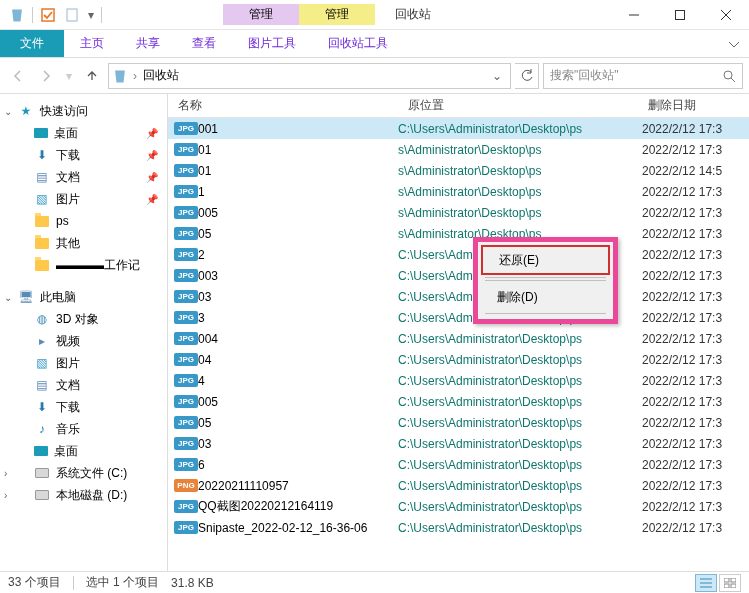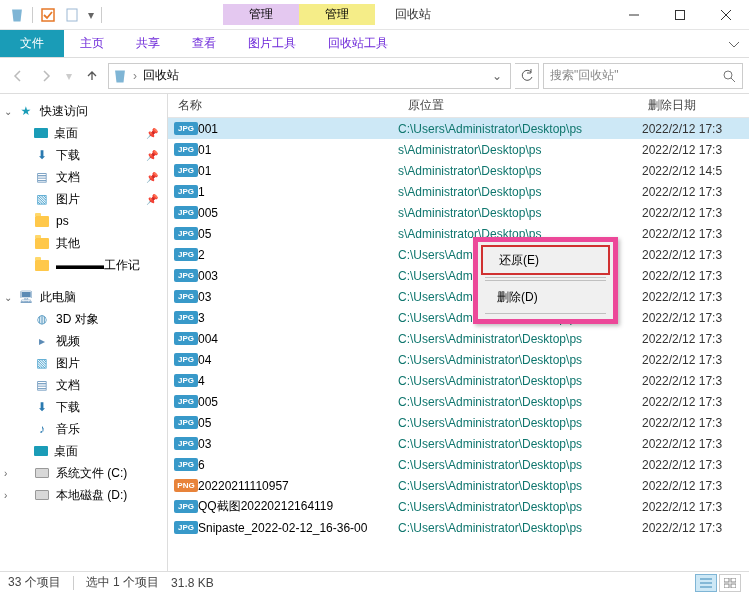--- a/index.html
+++ b/index.html
@@ -443,21 +443,21 @@
           <div class="cell-name">
             <div class="ico-jpg">JPG</div>
             <span>QQ截图20220212164119</span>
           </div>
           <div class="cell-loc">C:\Users\Administrator\Desktop\ps</div>
           <div class="cell-date">2022/2/12 17:3</div>
         </div>
         <div class="row">
           <div class="cell-name">
             <div class="ico-jpg">JPG</div>
-            <span>Snipaste_2022-02-12_16-36-00</span>
+            <span>Snipaste_2022-02-12_16-36-06</span>
           </div>
           <div class="cell-loc">C:\Users\Administrator\Desktop\ps</div>
           <div class="cell-date">2022/2/12 17:3</div>
         </div>
       </div>
 
     <div class="context-menu">
       <div class="ctx-item highlight">还原(E)</div>
       <div class="ctx-sep"></div>
       <div class="ctx-sep"></div>

